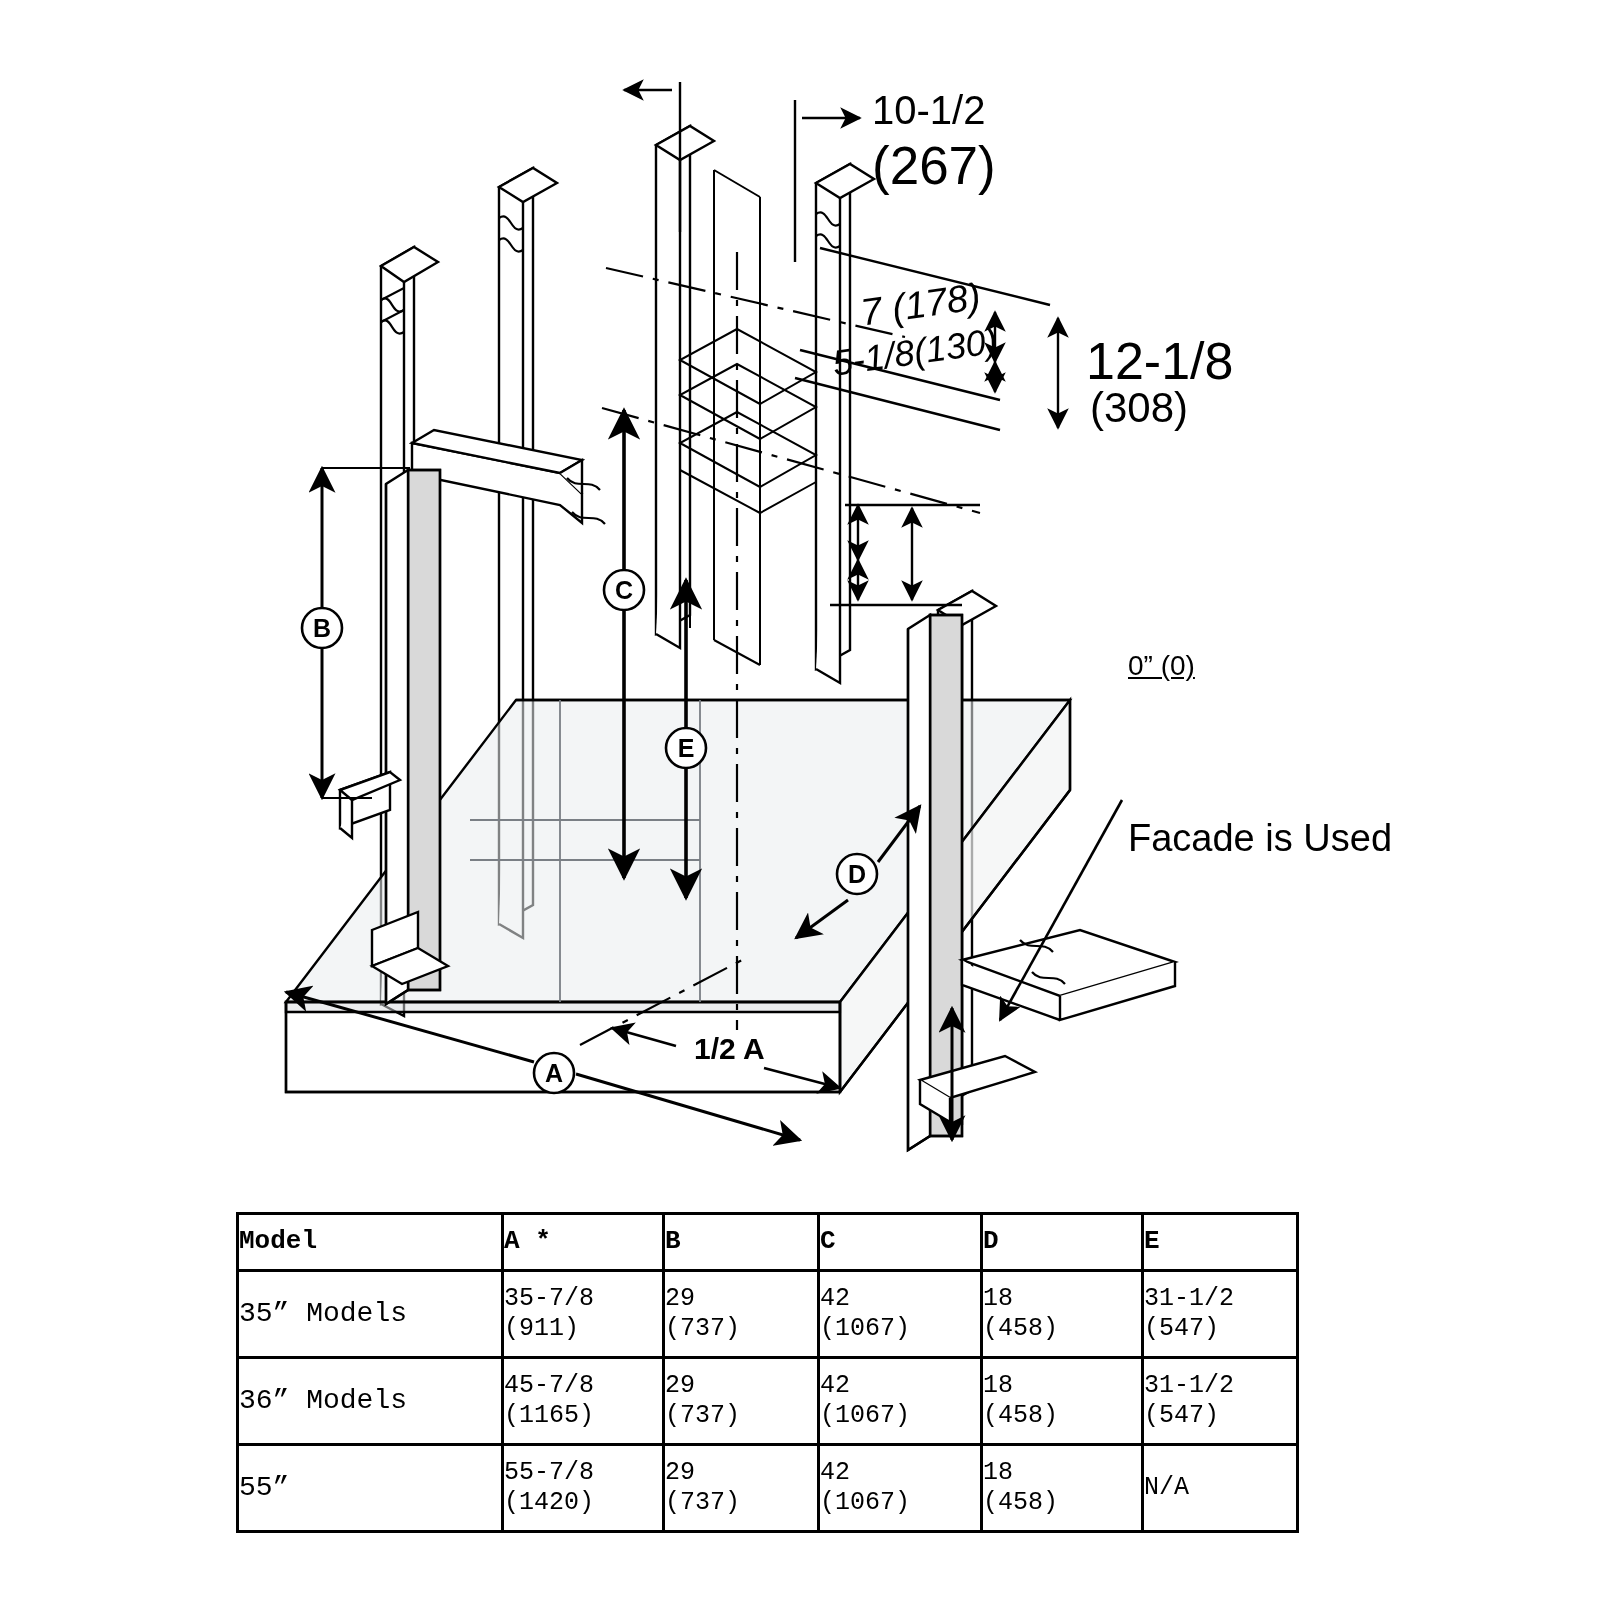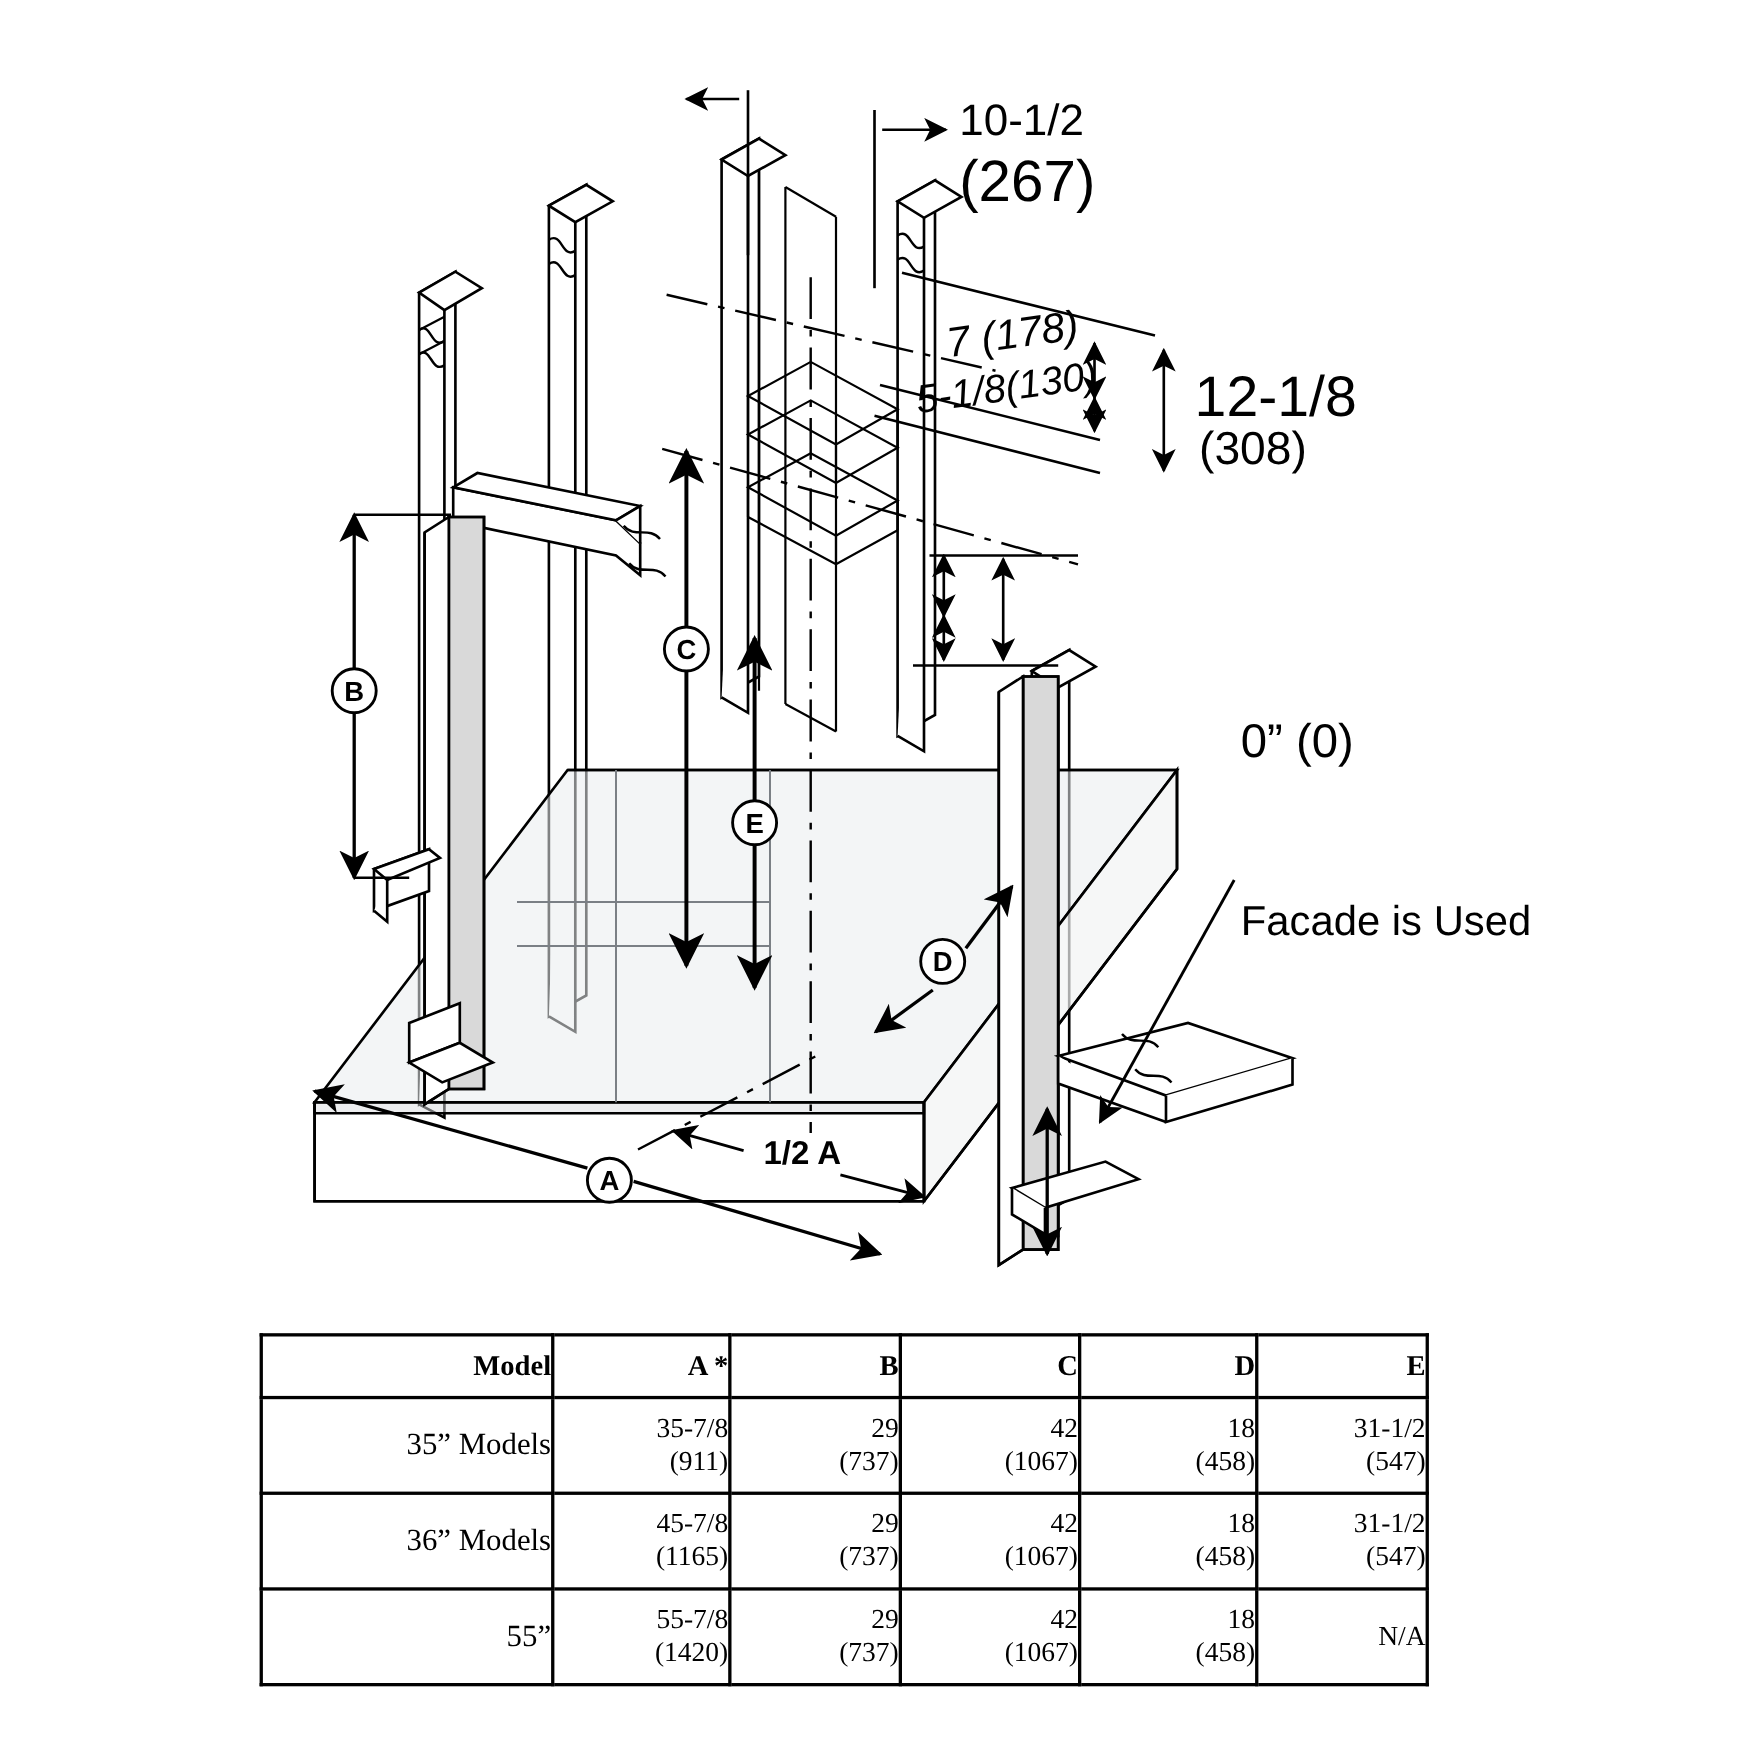--- a/index.html
+++ b/index.html
@@ -48,23 +48,23 @@
   #spec-table {
     position: absolute;
     left: 236px;
     top: 1212px;
     width: 1042px;
     border-collapse: collapse;
     table-layout: fixed;
   }
   #spec-table td, #spec-table th {
     border: 3px solid #000;
-    text-align: right;
+    text-align: left;
     vertical-align: middle;
-    font-family: Liberation Serif, serif;
+    font-family: Liberation Mono, monospace;
     font-size: 25px;
     padding: 0;
     line-height: 1.2;
   }
   #spec-table thead th {
     font-weight: bold;
     height: 54px;
     font-size: 26px;
   }
   #spec-table tbody td {
@@ -316,21 +316,21 @@
   <div class="dim-label" style="left:872px; top:88px; font-size:40px;">10-1/2</div>
   <div class="dim-label" style="left:872px; top:136px; font-size:53px;">(267)</div>
 
   <div class="dim-label dim-italic" style="left:858px; top:292px; font-size:38px; transform:rotate(-8deg); transform-origin:left top;">7 (178)</div>
 
   <div class="dim-label dim-italic" style="left:830px; top:344px; font-size:36px; transform:rotate(-8deg); transform-origin:left top;">5-1/8(130)</div>
 
   <div class="dim-label" style="left:1086px; top:332px; font-size:52px;">12-1/8</div>
   <div class="dim-label" style="left:1090px; top:384px; font-size:42px;">(308)</div>
 
-  <div class="dim-label" style="left:1128px; top:650px; font-size:43px;">0” (0)</div>
+  <div class="dim-label" style="left:1128px; top:650px; font-size:28px;text-decoration:underline;">0” (0)</div>
   <div class="dim-label" style="left:1128px; top:785px; font-size:38px;margin-top:32px;">Facade is Used</div>
 
   <div class="dim-label" style="left:694px; top:1032px; font-size:30px; font-weight:bold;">1/2 A</div>
 
 
   <table id="spec-table">
     <thead>
       <tr>
         <th class="col-model">Model</th>
         <th class="col-a">A *</th>

